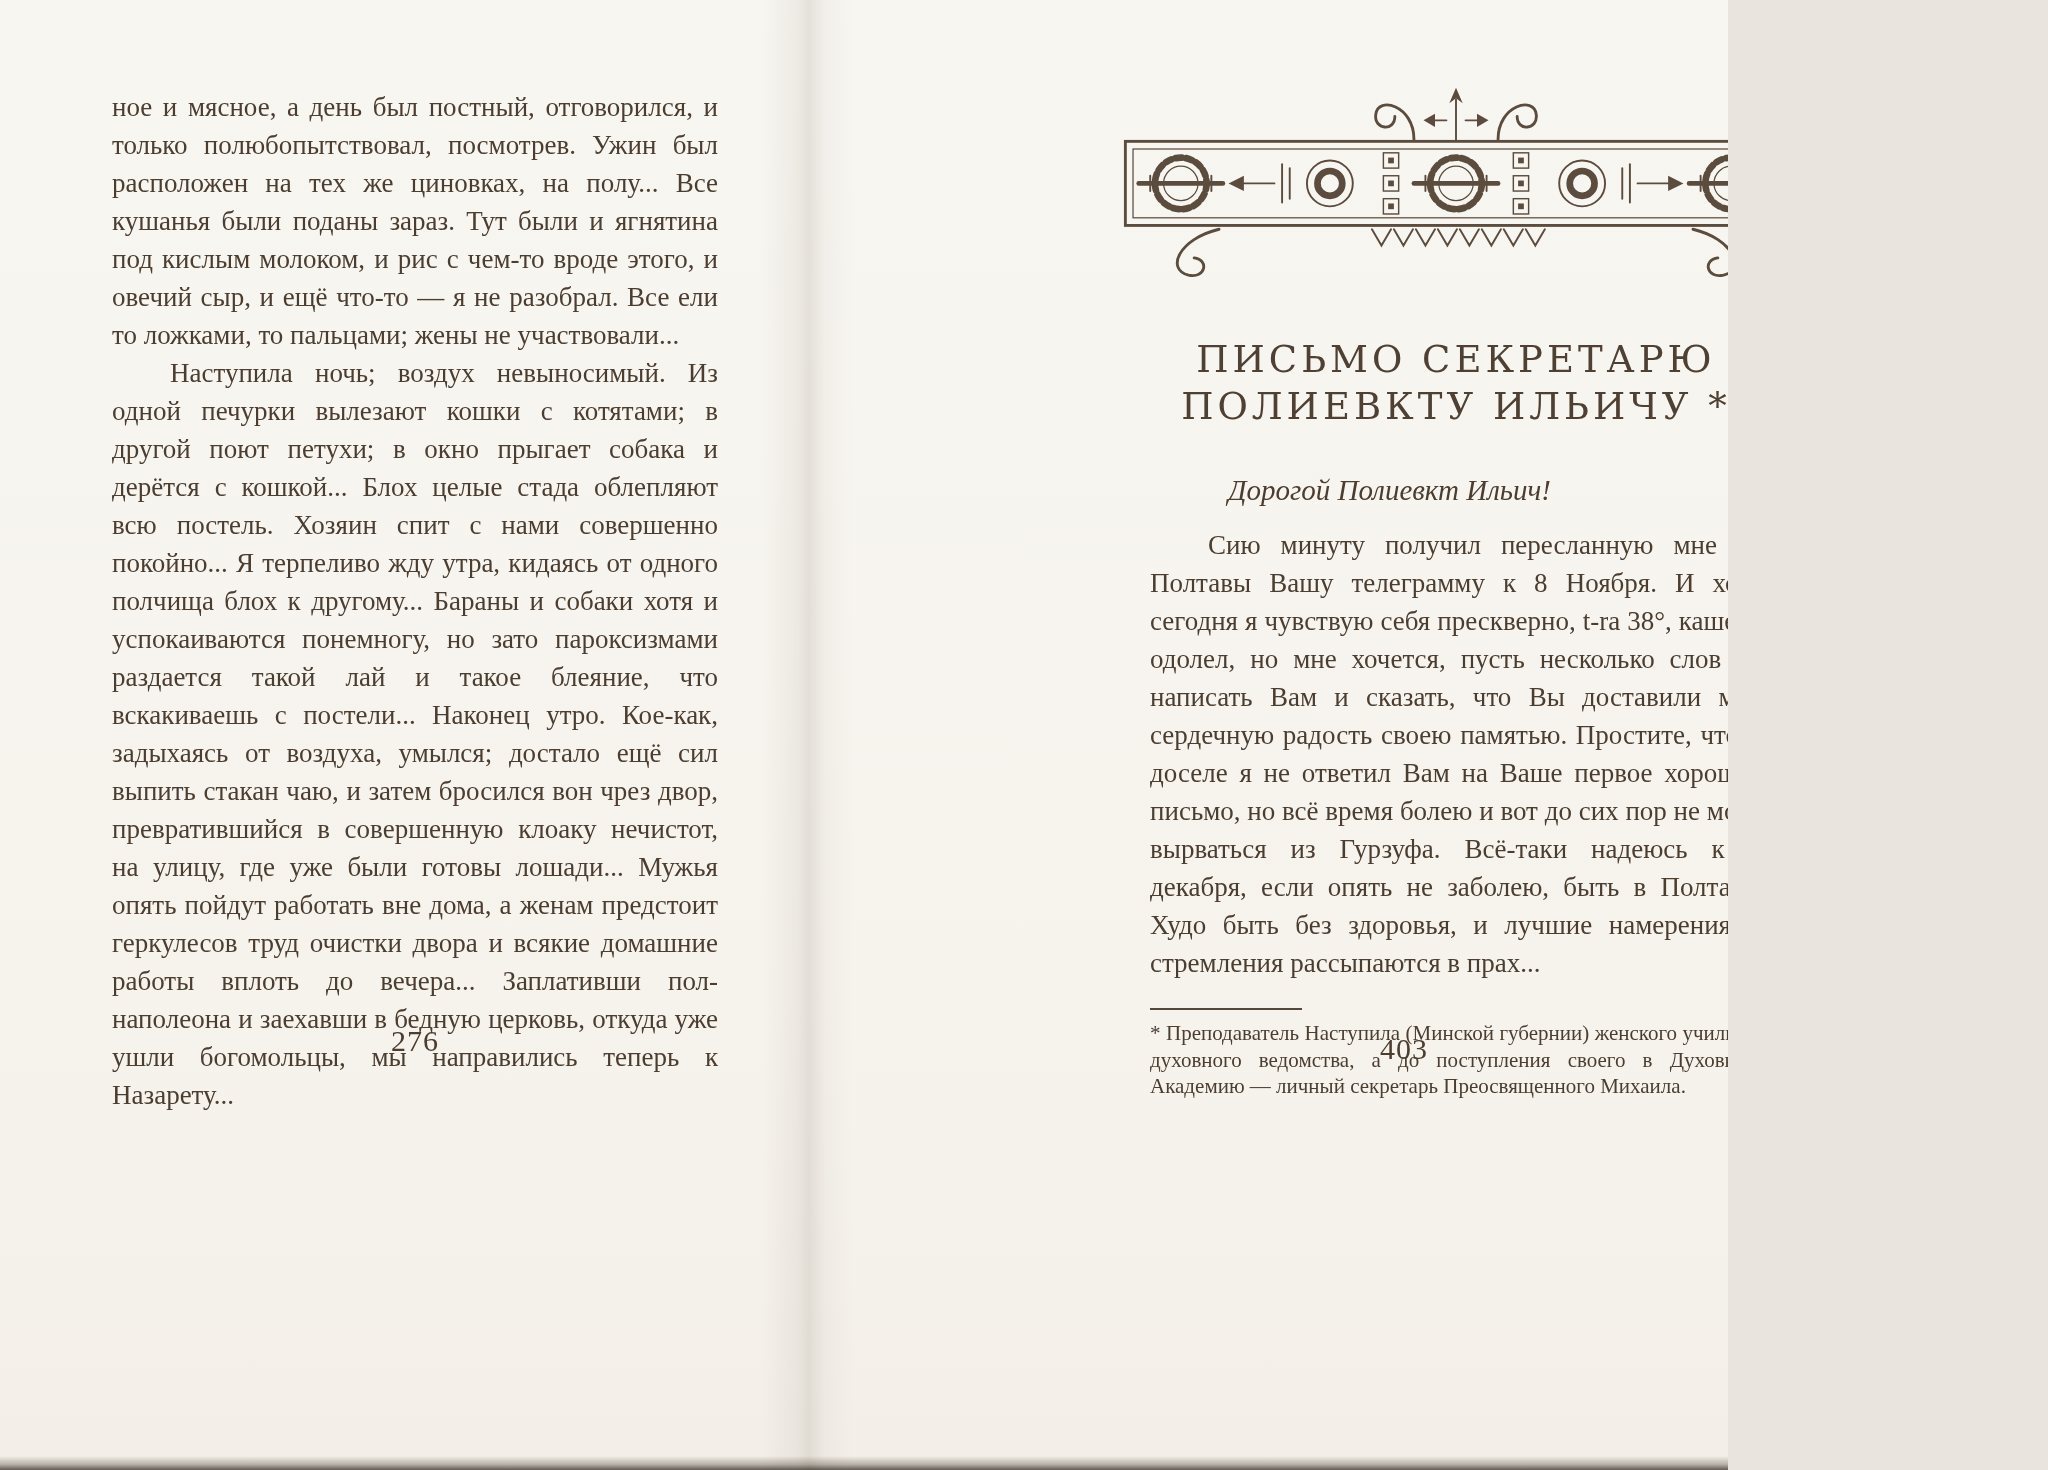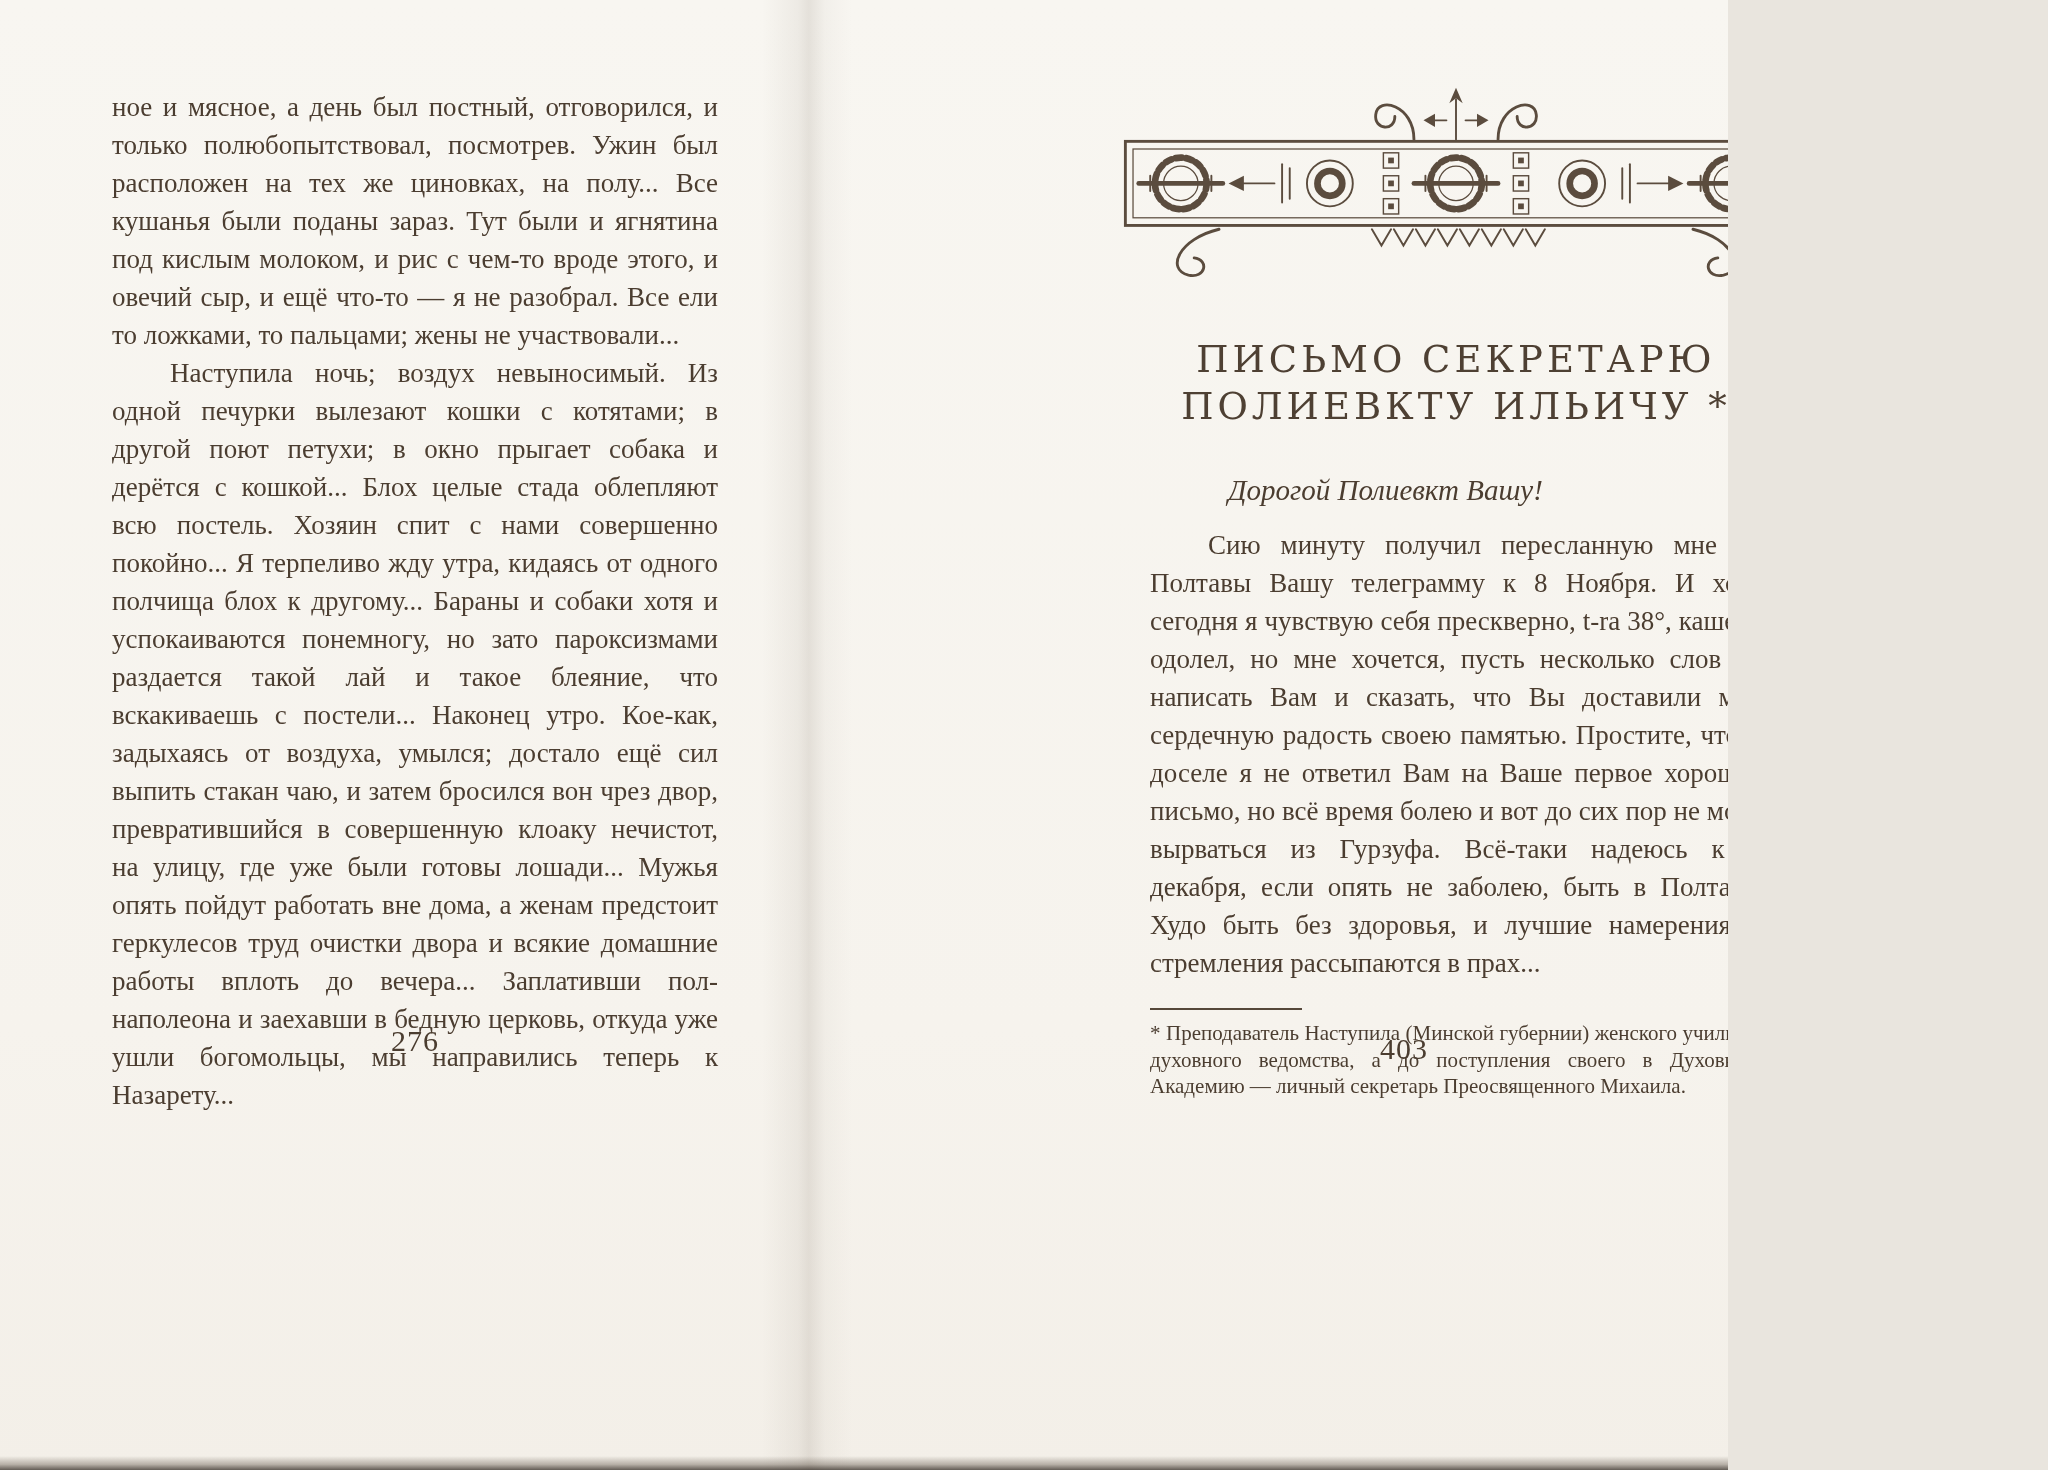--- a/index.html
+++ b/index.html
@@ -186,21 +186,21 @@
         <path d="M112 154 C70 164 56 196 80 202 C98 206 102 186 86 184" stroke-width="3"></path>
         <path d="M608 154 C650 164 664 196 640 202 C622 206 618 186 634 184" stroke-width="3"></path>
       </g>
     </svg>
 
     <h1 class="chapter-title" style="margin-bottom:0; font-weight:normal;">
       <span>ПИСЬМО СЕКРЕТАРЮ</span>
       <span>ПОЛИЕВКТУ ИЛЬИЧУ *</span>
     </h1>
 
-    <div class="salutation">Дорогой Полиевкт Вашу!</div>
+    <div class="salutation">Дорогой Полиевкт Ильич!</div>
 
     <div class="letter-body body-text">
       <p class="indent">Сию минуту получил пересланную мне из Полтавы Вашу телеграмму к 8 Ноября. И хотя сегодня я чувствую себя прескверно, t-ra 38°, кашель одолел, но мне хочется, пусть несколько слов да написать Вам и сказать, что Вы доставили мне сердечную радость своею памятью. Простите, что и доселе я не ответил Вам на Ваше первое хорошее письмо, но всё время болею и вот до сих пор не могу вырваться из Гурзуфа. Всё-таки надеюсь к 1 декабря, если опять не заболею, быть в Полтаве. Худо быть без здоровья, и лучшие намерения и стремления рассыпаются в прах...</p>
     </div>
 
     <div class="footnote-block">
       <div class="footnote-rule"></div>
       <div class="footnote-text">* Преподаватель Наступила (Минской губернии) женского училища духовного ведомства, а до поступления своего в Духовную Академию — личный секретарь Преосвященного Михаила.</div>
     </div>
 

